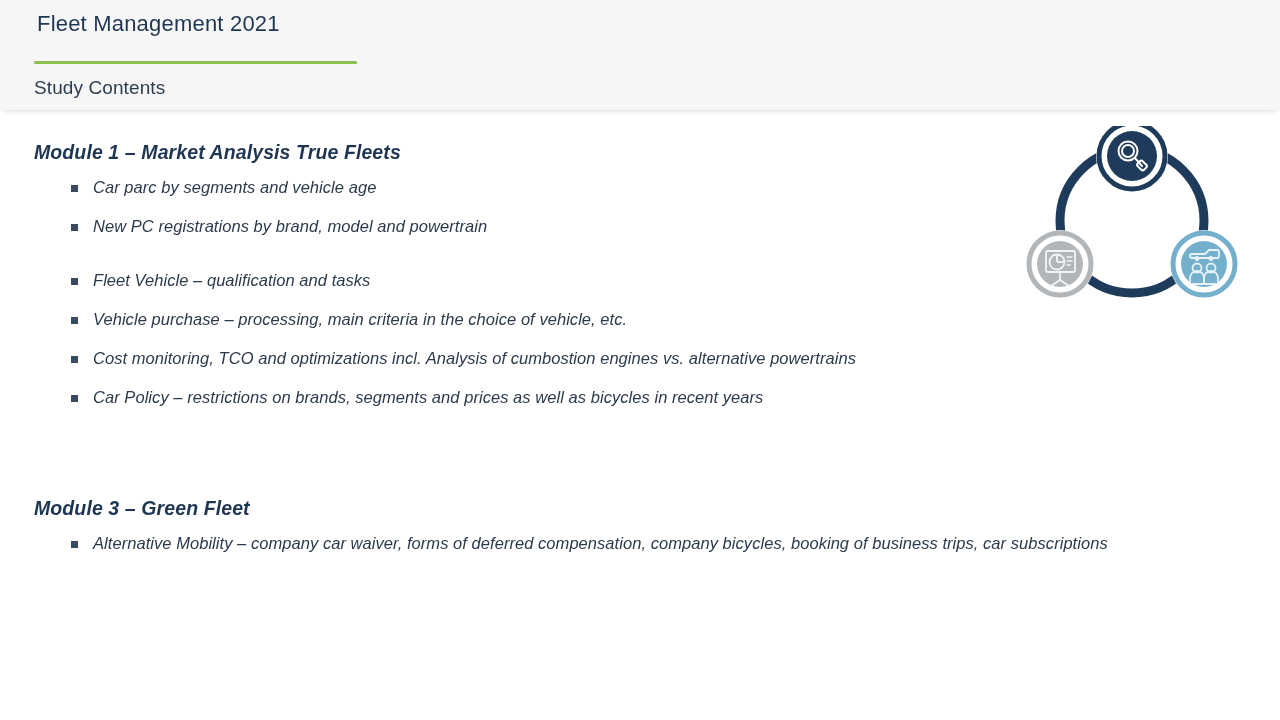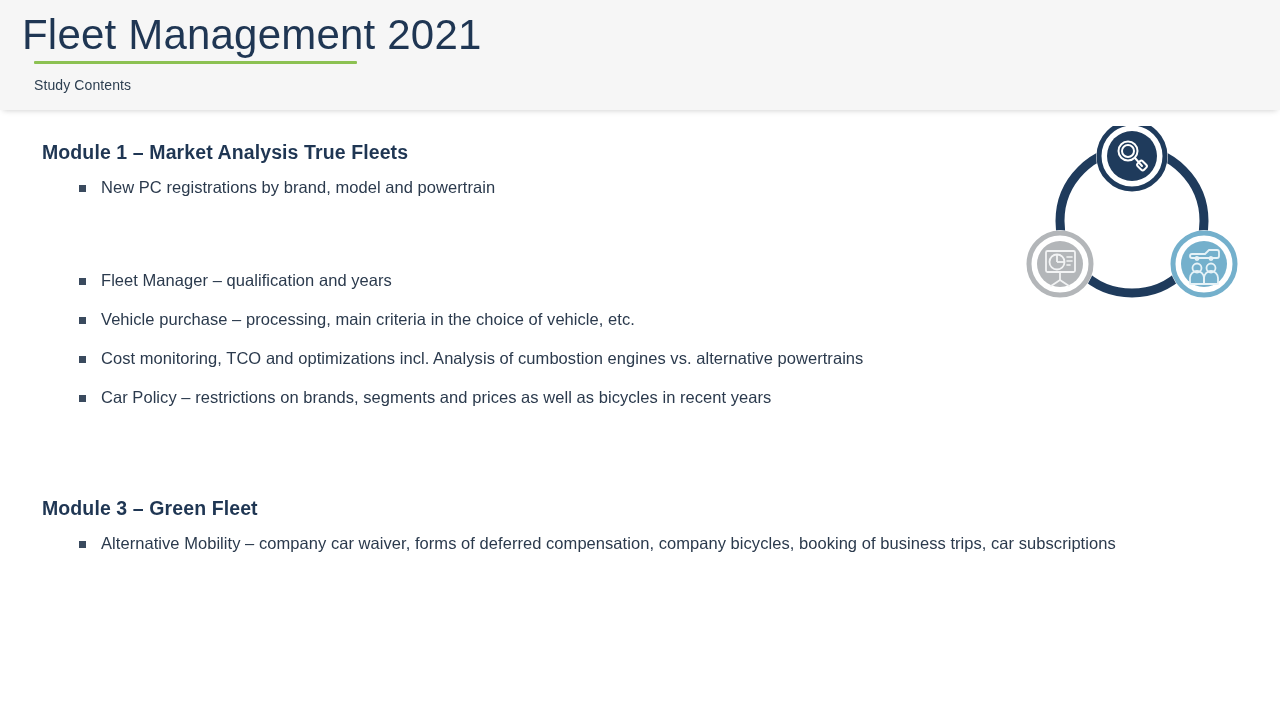--- a/index.html
+++ b/index.html
@@ -20,55 +20,56 @@
     position: absolute;
     left: 0;
     top: 0;
     width: 1280px;
     height: 110px;
     background: #f6f6f6;
     box-shadow: 0 3px 6px -3px rgba(0,0,0,0.22);
   }
   .slide-title {
     position: absolute;
-    left: 22px;
+    left: 37px;
     top: 11px;
-    font-size: 42px;
+    font-size: 22px;
     font-weight: 400;
     color: #1f3653;
     letter-spacing: 0.2px;
     white-space: nowrap;
   }
   .title-rule {
     position: absolute;
     left: 34px;
     top: 61px;
     width: 323px;
     height: 3px;
     background: #8cc152;
     border-radius: 1px;
   }
   .slide-subtitle {
     position: absolute;
     left: 34px;
     top: 77px;
-    font-size: 14px;
+    font-size: 19px;
     font-weight: 400;
     color: #2c3e50;
     letter-spacing: 0.1px;
     white-space: nowrap;
   }
 
   
   .content {
     position: absolute;
-    left: 8px;
+    left: 0;
     top: 110px;
     width: 1141px;
     height: 560px;
+    font-style: italic;
   }
   .module {
     position: absolute;
     left: 34px;
   }
   .module-title {
     font-size: 19.5px;
     font-weight: bold;
     color: #1f3653;
     letter-spacing: 0.1px;
@@ -133,33 +134,34 @@
   <div class="slide-subtitle">Study Contents</div>
 </div>
 
 <div class="content">
 
   <div class="module" id="module-1">
     <div class="module-title">Module 1 – Market Analysis True Fleets</div>
     <ul class="bullet-list">
       <li class="bullet-item">
         <span class="bullet-marker"></span>
+        <span>Car parc by segments and vehicle age</span>
       </li>
       <li class="bullet-item">
         <span class="bullet-marker"></span>
         <span>New PC registrations by brand, model and powertrain</span>
       </li>
     </ul>
   </div>
 
   <div class="module" id="module-2">
     <ul class="bullet-list">
       <li class="bullet-item">
         <span class="bullet-marker"></span>
-        <span>Fleet Manager – qualification and years</span>
+        <span>Fleet Vehicle – qualification and tasks</span>
       </li>
       <li class="bullet-item">
         <span class="bullet-marker"></span>
         <span>Vehicle purchase – processing, main criteria in the choice of vehicle, etc.</span>
       </li>
       <li class="bullet-item">
         <span class="bullet-marker"></span>
         <span>Cost monitoring, TCO and optimizations incl. Analysis of cumbostion engines vs. alternative powertrains</span>
       </li>
       <li class="bullet-item">

